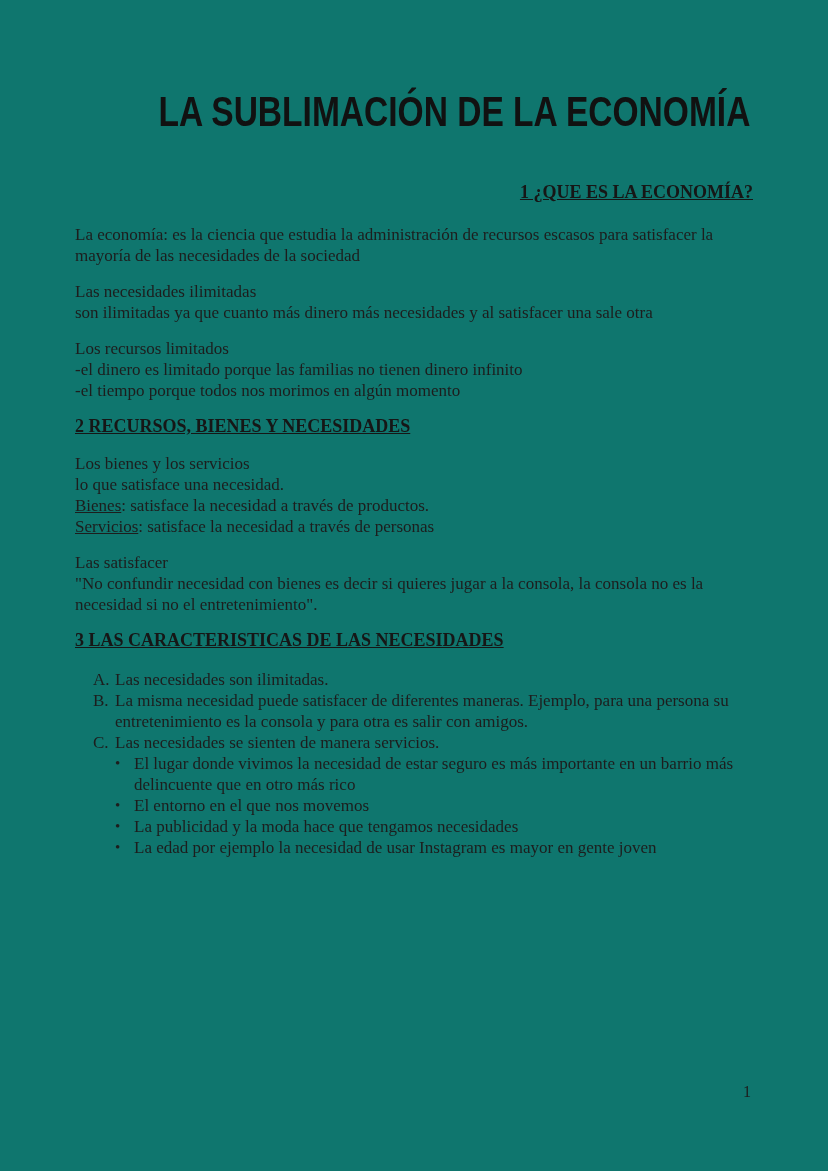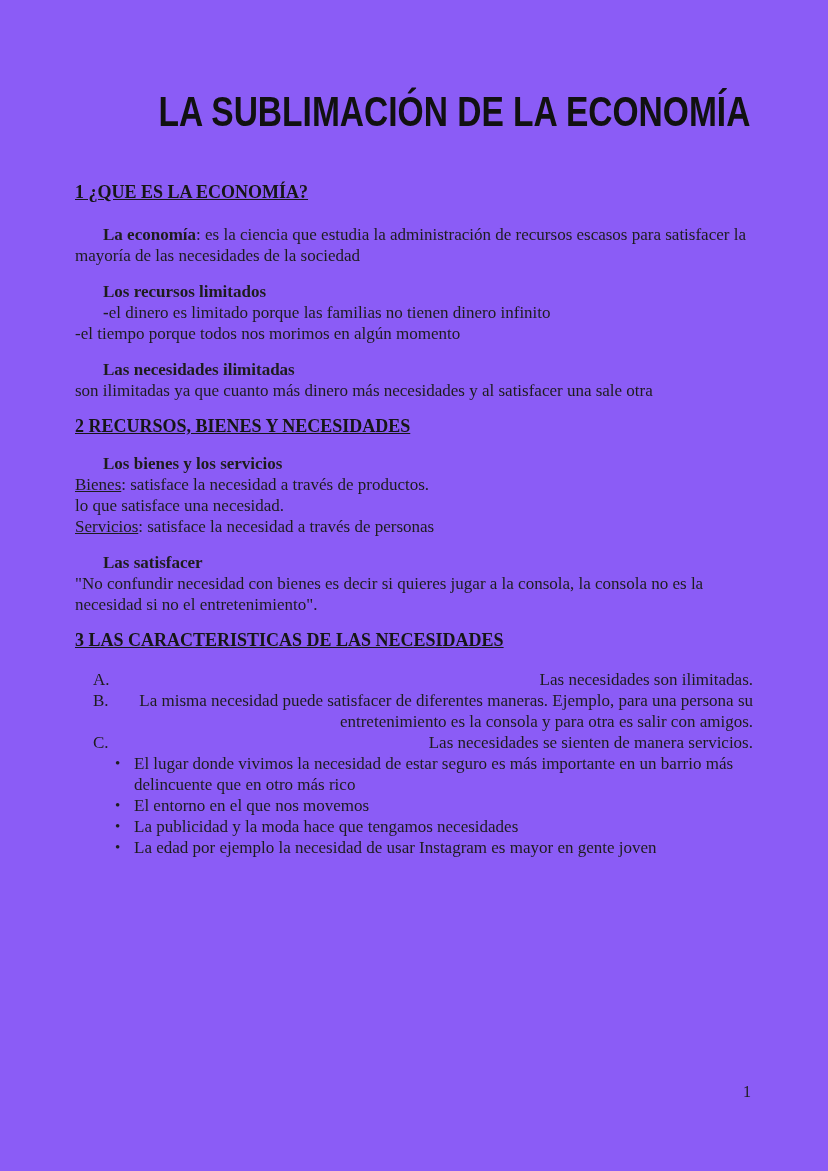--- a/index.html
+++ b/index.html
@@ -2,21 +2,21 @@
 <html><head>
 <meta charset="utf-8">
 <style>
   * { box-sizing: border-box; }
   html, body { margin: 0; padding: 0; background: #e8e8e8; }
   .page {
     position: relative;
     width: 828px;
     height: 1171px;
     margin: 0 auto;
-    background: #8b5cf6;
+    background: #0f766e;
     font-family: "Liberation Serif", serif;
     font-size: 17px;
     line-height: 21px;
     color: #1d1d1d;
     padding: 84px 75px 0 75px;
     overflow: hidden;
   }
   .title-row {
     text-align: center;
     height: 54px;
@@ -35,29 +35,29 @@
     letter-spacing: 0px;
   }
   .sec {
     font-size: 18px;
     line-height: 23px;
     font-weight: bold;
     text-decoration: underline;
     margin: 14px 0 0 0;
     color: #161616;
   }
-  .sec.first { margin-top: 43px; }
+  .sec.first { margin-top: 43px; text-align: right; }
   .block { margin: 15px 0 0 0; }
   .block.intro { margin-top: 20px; }
-  .b { font-weight: bold; margin-left: 28px; }
+  .b { font-weight: normal; }
   .u { text-decoration: underline; }
   .abc-list { margin-top: 17px; }
   .abc-item { display: flex; padding-left: 18px; }
   .abc-marker { flex: 0 0 22px; }
-  .abc-text { flex: 1; text-align: right; }
+  .abc-text { flex: 1; }
   .bullet-item { display: flex; padding-left: 40px; }
   .bullet-marker { flex: 0 0 19px; font-size: 15px; }
   .bullet-text { flex: 1; }
   .page-number {
     position: absolute;
     right: 77px;
     bottom: 69px;
     font-size: 16px;
     color: #1d1d1d;
   }
@@ -69,38 +69,38 @@
 
   <div class="title-row">
     <span class="doc-title">LA SUBLIMACIÓN DE LA ECONOMÍA</span>
   </div>
 
   <h2 class="sec first">1 ¿QUE ES LA ECONOMÍA?</h2>
 
   <p class="block intro"><span class="b">La economía</span><span>: es la ciencia que estudia la administración de recursos escasos para satisfacer la mayoría de las necesidades de la sociedad</span></p>
 
   <div class="block">
+    <div class="b">Las necesidades ilimitadas</div>
+    <div>son ilimitadas ya que cuanto más dinero más necesidades y al satisfacer una sale otra</div>
+  </div>
+
+  <div class="block">
     <div class="b">Los recursos limitados</div>
     <div><span class="b">-</span><span>el dinero es limitado porque las familias no tienen dinero infinito</span></div>
     <div>-el tiempo porque todos nos morimos en algún momento</div>
-  </div>
-
-  <div class="block">
-    <div class="b">Las necesidades ilimitadas</div>
-    <div>son ilimitadas ya que cuanto más dinero más necesidades y al satisfacer una sale otra</div>
   </div>
 
 
   <h2 class="sec">2 RECURSOS, BIENES Y NECESIDADES</h2>
 
 
   <div class="block">
     <div class="b">Los bienes y los servicios</div>
+    <div>lo que satisface una necesidad.</div>
     <div><span class="u">Bienes</span><span>: satisface la necesidad a través de productos.</span></div>
-    <div>lo que satisface una necesidad.</div>
     <div><span class="u">Servicios</span><span>: satisface la necesidad a través de personas</span></div>
   </div>
 
   <div class="block">
     <div class="b">Las satisfacer</div>
     <div>"No confundir necesidad con bienes es decir si quieres jugar a la consola, la consola no es la necesidad si no el entretenimiento".</div>
   </div>
 
   <h2 class="sec">3 LAS CARACTERISTICAS DE LAS NECESIDADES</h2>
 

